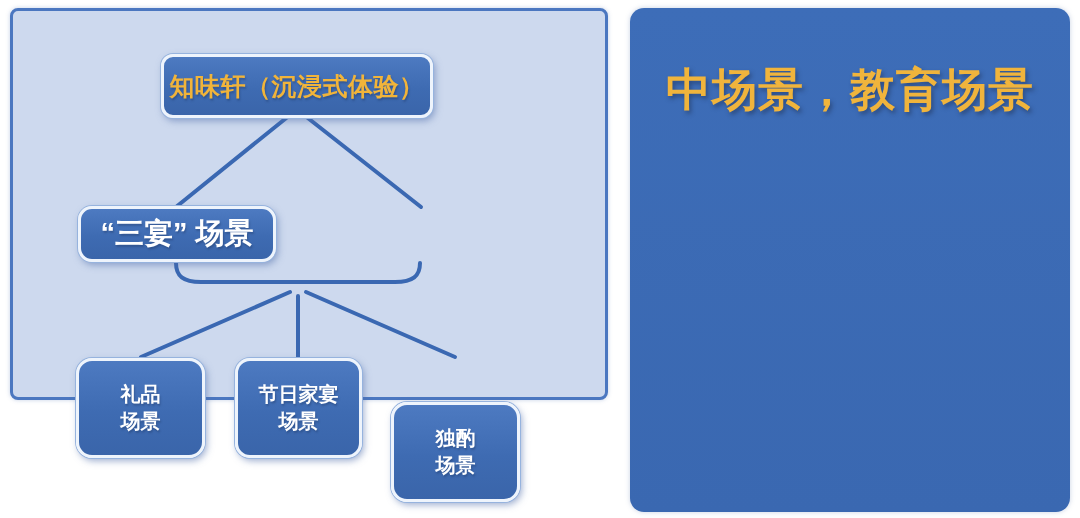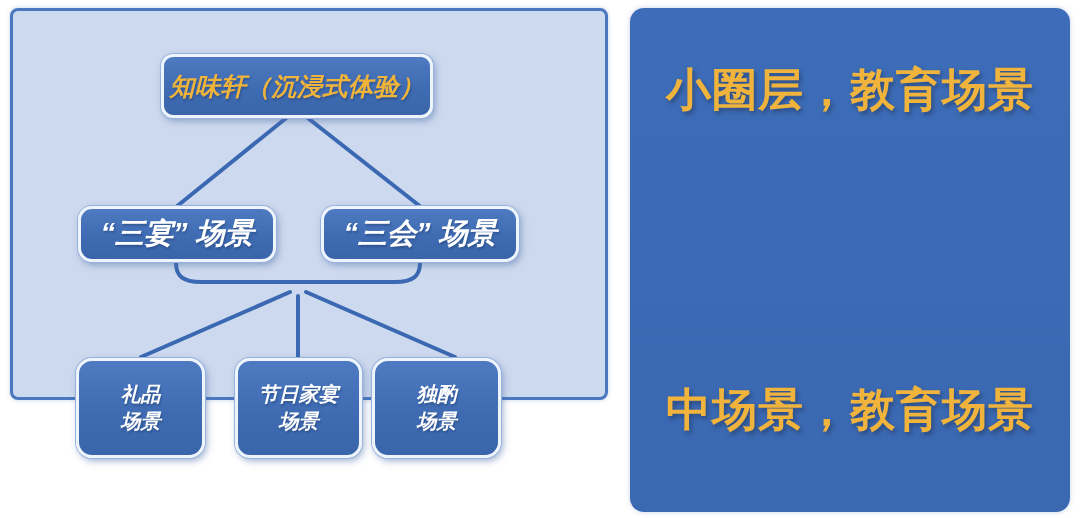--- a/index.html
+++ b/index.html
@@ -21,21 +21,20 @@
     position: absolute;
     left: 10px;
     top: 8px;
     width: 598px;
     height: 392px;
     box-sizing: border-box;
     background: #cdd9ee;
     border: 3px solid #4b77c0;
     border-radius: 8px;
     box-shadow: 0 0 4px rgba(90,120,180,0.35);
-    font-style: italic;
   }
   .connectors {
     position: absolute;
     left: 0;
     top: 0;
     width: 598px;
     height: 502px;
     pointer-events: none;
   }
   .node {
@@ -60,21 +59,21 @@
     border-radius: 12px;
     letter-spacing: 0.5px;
   }
   .node-l2 { top: 195px; width: 198px; height: 56px; font-size: 29px; }
   .node-l2a { left: 65px; }
   .node-l2b { left: 308px; }
   .node-l3 { top: 347px; width: 129px; height: 100px; font-size: 20px;
              line-height: 1.35; white-space: pre-line; border-radius: 16px; }
   .node-l3a { left: 63px; }
   .node-l3b { left: 222px; width: 127px; border-radius: 15px; }
-  .node-l3c { left: 359px; }
+  .node-l3c { left: 378px; margin-top: 44px; }
   
   .right-panel {
     position: absolute;
     left: 630px;
     top: 8px;
     width: 440px;
     height: 504px;
     box-sizing: border-box;
     background: linear-gradient(180deg, #3d6db8 0%, #3a68b1 100%);
     border-radius: 14px;
@@ -111,28 +110,26 @@
 
         <path d="M 277 281 L 128 346"></path>
         <path d="M 285 285 L 285 346"></path>
         <path d="M 293 281 L 442 346"></path>
       </g>
     </svg>
 
     <div class="node node-root">知味轩（沉浸式体验）</div>
 
     <div class="node node-l2 node-l2a">“三宴” 场景</div>
-    <div class="node node-l2 node-l2b">“三会” 场景</div>
 
     <div class="node node-l3 node-l3a">礼品
 场景</div>
     <div class="node node-l3 node-l3b">节日家宴
 场景</div>
     <div class="node node-l3 node-l3c">独酌
 场景</div>
   </div>
 
   <div class="right-panel">
-    <div class="annotation">小圈层，教育场景</div>
     <div class="annotation">中场景，教育场景</div>
   </div>
 
 </div>
 
 </body></html>

